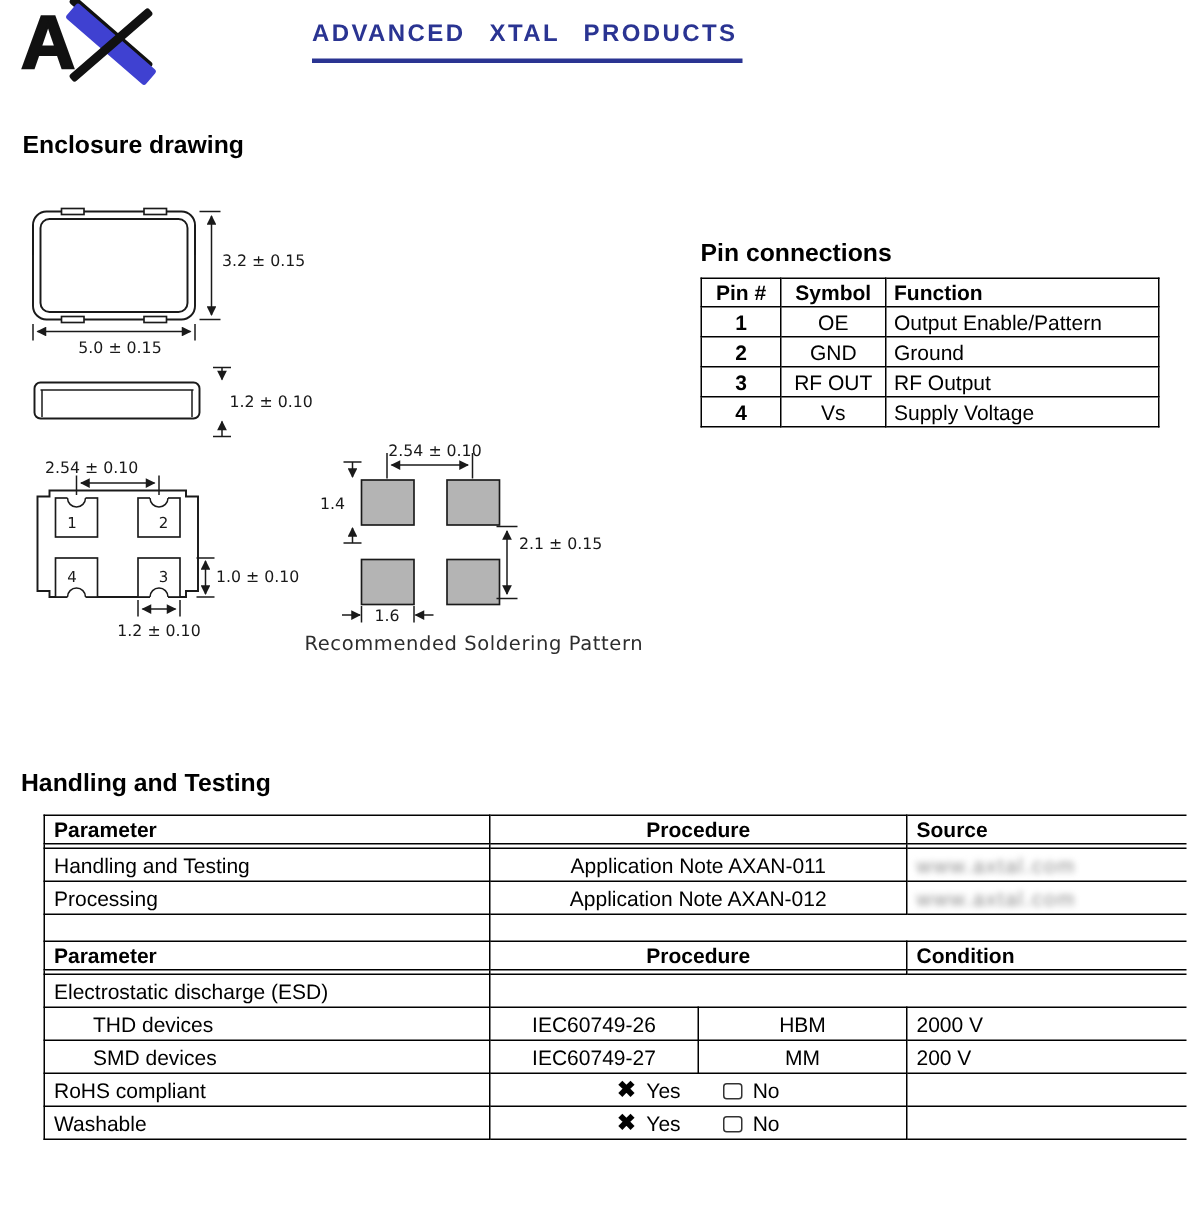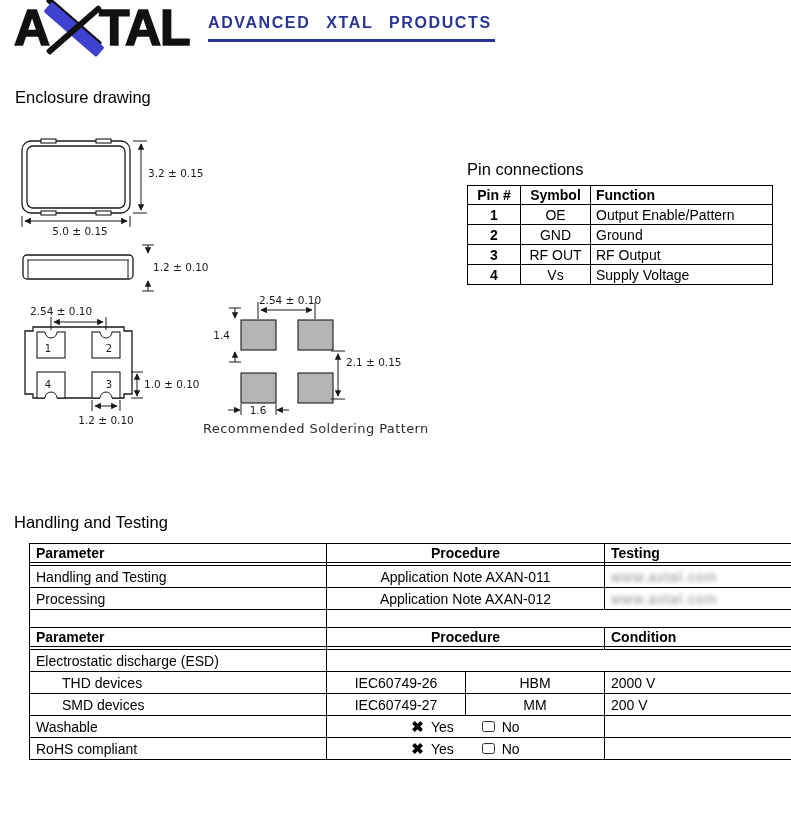--- a/index.html
+++ b/index.html
@@ -22,21 +22,21 @@
   .x-blue { top:21px; height:13px; background:#3f41d1; transform:rotate(41deg); }
   .x-black-front { top:25px; height:6px; background:#111; transform:rotate(-41deg); }
   .tagline {
     position:absolute; left:208px; top:14px;
     font-size:16px; font-weight:bold; color:#2a3492;
     letter-spacing:1.6px; word-spacing:10px;
     padding:0 3px 7px 0; border-bottom:3px solid #2a3492; white-space:nowrap;
   }
 
   
-  .heading { position:absolute; font-size:16.5px; font-weight:normal; color:#000; white-space:nowrap;text-align:center; }
+  .heading { position:absolute; font-size:16.5px; font-weight:bold; color:#000; white-space:nowrap;text-align:center; }
   #h-enclosure { left:15px; top:88px; }
   #h-pins     { left:467px; top:160px; }
   #h-handling { left:14px;  top:513px; }
 
   
   #drawings { position:absolute; left:0; top:128px; }
   #drawings text { font-family:"DejaVu Sans", sans-serif; font-size:10.5px; fill:#1a1a1a; }
   #drawings text.cap { font-size:13px; fill:#2d2d2d; letter-spacing:0.4px; }
   #drawings text.padnum { font-size:10px; }
   .ln { stroke:#1a1a1a; stroke-width:1; fill:none; }
@@ -70,21 +70,20 @@
 </head>
 <body>
 
 <div class="logo">
   <span class="brand-txt">A</span>
   <span class="x-wrap">
     <span class="x-stroke x-black-back"></span>
     <span class="x-stroke x-blue"></span>
     <span class="x-stroke x-black-front"></span>
   </span>
-  <span class="brand-txt">TAL</span>
 </div>
 <div class="tagline">ADVANCED XTAL PRODUCTS</div>
 
 <div class="heading" id="h-enclosure">Enclosure drawing</div>
 <div class="heading" id="h-pins">Pin connections</div>
 <div class="heading" id="h-handling">Handling and Testing</div>
 
 <svg id="drawings" width="445" height="320" viewBox="0 128 445 320">
   <defs>
     <marker id="arr" viewBox="0 0 10 10" refX="9" refY="5" markerWidth="7" markerHeight="6.5" orient="auto-start-reverse">
@@ -231,21 +230,21 @@
       <col style="width:297px">
       <col style="width:139px">
       <col style="width:139px">
       <col style="width:188px">
     </colgroup>
 
   <tbody>
       <tr class="h">
     <td>Parameter</td>
     <td class="tc" colspan="2">Procedure</td>
-    <td>Testing</td>
+    <td>Source</td>
   </tr>
   <tr class="sp">
         <td></td>
         <td colspan="2"></td>
         <td></td>
       </tr>
 
   <tr>
     <td>Handling and Testing</td>
     <td class="tc" colspan="2">Application Note AXAN-011</td>
@@ -281,41 +280,41 @@
     <td class="indent">THD devices</td>
     <td class="tc">IEC60749-26</td>
     <td class="tc">HBM</td>
     <td>2000 V</td>
   </tr>
   <tr>
     <td class="indent">SMD devices</td>
     <td class="tc">IEC60749-27</td>
     <td class="tc">MM</td>
     <td>200 V</td>
+  </tr>
+  <tr>
+    <td>RoHS compliant</td>
+    <td class="tc" colspan="2">
+      <span class="chk-group">
+        <span class="x-mark">✖</span>
+        <span class="chk-label">Yes</span>
+        <span class="gap-sp"></span>
+        <span class="box"></span>
+        <span class="chk-label">No</span>
+      </span>
+    </td>
+    <td></td>
   </tr>
   <tr>
     <td>Washable</td>
     <td class="tc" colspan="2">
       <span class="chk-group">
         <span class="x-mark">✖</span>
         <span class="chk-label">Yes</span>
         <span class="gap-sp"></span>
         <span class="box"></span>
         <span class="chk-label">No</span>
       </span>
     </td>
     <td></td>
   </tr>
-  <tr>
-    <td>RoHS compliant</td>
-    <td class="tc" colspan="2">
-      <span class="chk-group">
-        <span class="x-mark">✖</span>
-        <span class="chk-label">Yes</span>
-        <span class="gap-sp"></span>
-        <span class="box"></span>
-        <span class="chk-label">No</span>
-      </span>
-    </td>
-    <td></td>
-  </tr>
 </tbody>
   </table>
 
 </body></html>

